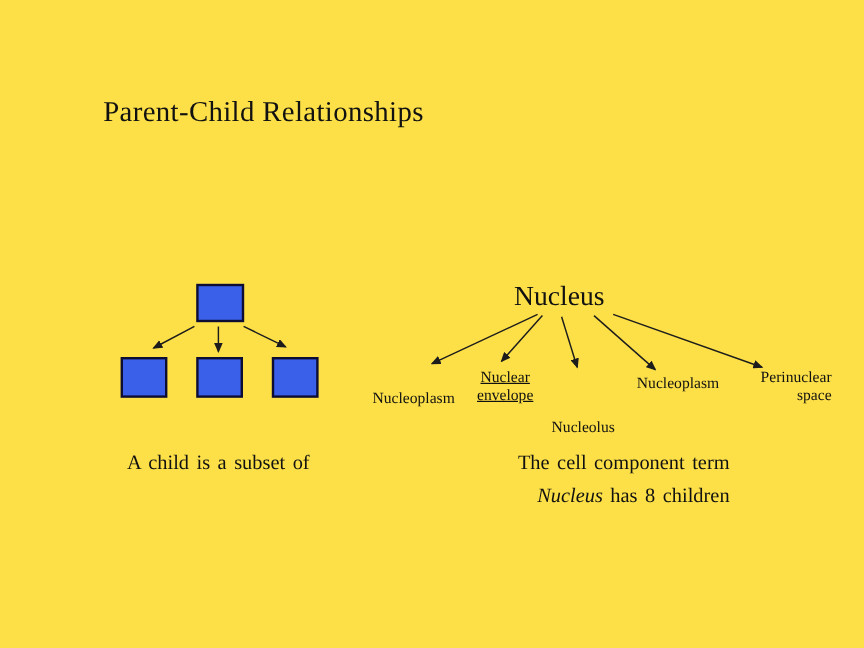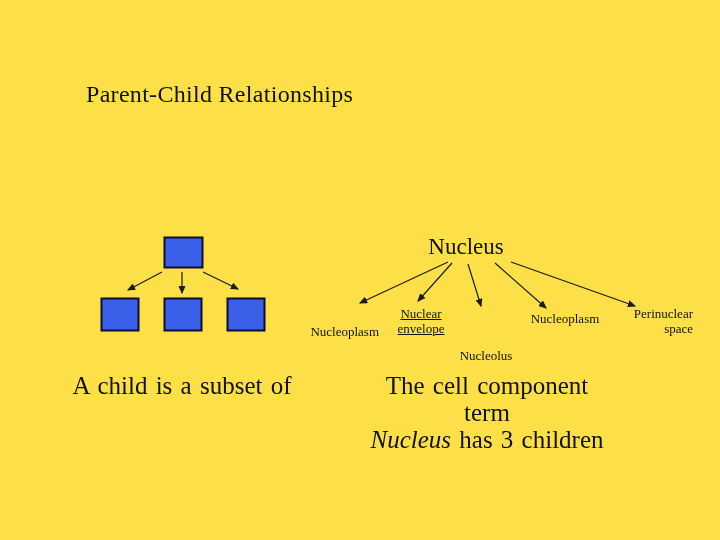--- a/index.html
+++ b/index.html
@@ -31,27 +31,27 @@
     text-align: center;
     font-size: 23px;
     white-space: nowrap;
   }
   .node-label {
     font-size: 13px;
     line-height: 15px;
   }
   .caption {
     top: 372px;
-    font-size: 25px;
+    font-size: 17px;
     line-height: 27px;
     text-align: center;
     word-spacing: 2px;
   }
   .caption-left  { left: 62px;  width: 240px; }
-  .caption-right { left: 366px; width: 242px; }
+  .caption-right { left: 366px; width: 242px; text-align: right; }
   .italic { font-style: italic; }
   svg { display: block; }
 </style>
 </head>
 <body>
 
 <div class="slide">
 
   <div class="abs title">Parent-Child Relationships</div>
 
@@ -91,17 +91,17 @@
   <div class="abs node-label" style="left:524px; top:311px; width:82px; text-align:center;">Nucleoplasm</div>
   <div class="abs node-label" style="left:621px; top:306px; width:72px; text-align:right;">Perinuclear space</div>
 
   <div class="abs caption caption-left">
     <div>A child is a subset of</div>
   </div>
 
   <div class="abs caption caption-right">
     <div>The cell component term</div>
     <div>
-      <span class="italic">Nucleus</span><span> has 3 children</span>
+      <span class="italic">Nucleus</span><span> has 8 children</span>
     </div>
   </div>
 
 </div>
 
 </body></html>

